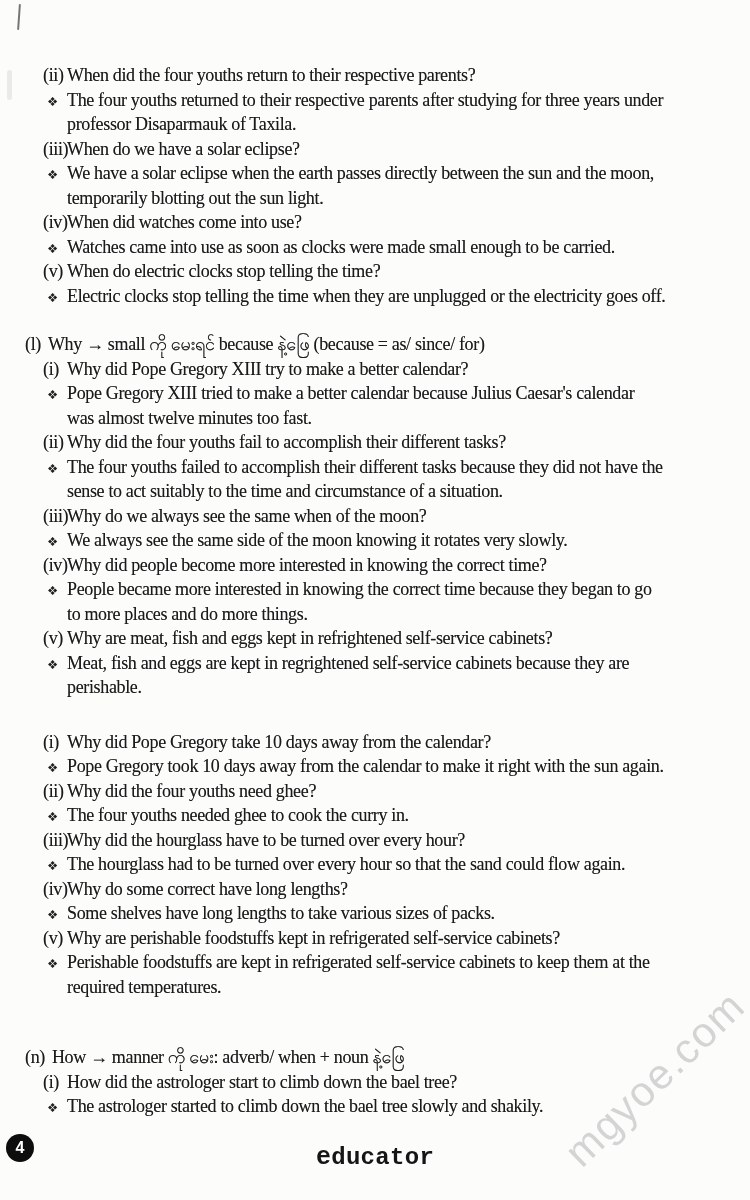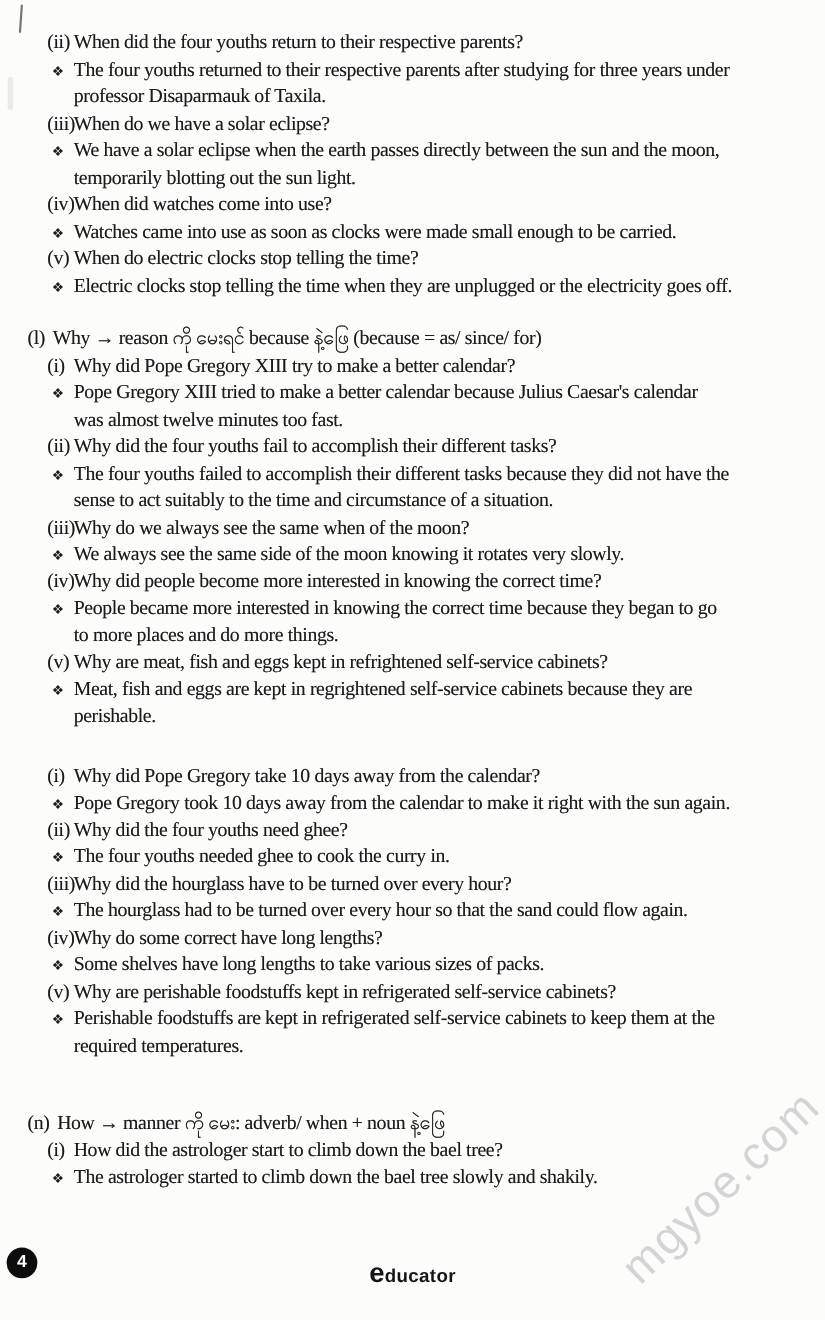--- a/index.html
+++ b/index.html
@@ -2,21 +2,21 @@
 <html><head>
 <meta charset="utf-8">
 <style>
   html,body{margin:0;padding:0;}
   body{
     width:750px;height:1200px;position:relative;overflow:hidden;
     background:#fcfcfb;
     font-family:"Liberation Serif","DejaVu Serif",serif;
     font-size:18px;color:#1b1b1b;letter-spacing:-0.35px;
   }
-  #content{position:absolute;inset:0;padding-top:26px;z-index:1;}
+  #content{position:absolute;inset:0;padding-top:26px;z-index:1;margin-top:37px;}
   .block{position:relative;}
   .block+.block{margin-top:24px;}
   #blocks .block:nth-child(3){margin-top:30px;}
   #blocks .block:nth-child(4){margin-top:46px;}
   .row{position:relative;padding-left:67px;line-height:24.5px;}
   .txt{white-space:nowrap;text-shadow:0 0 0.4px rgba(0,0,0,0.45);}
   .num{position:absolute;left:43px;text-shadow:0 0 0.4px rgba(0,0,0,0.45);}
   .bullet{
     position:absolute;left:47px;top:2px;
     font-family:"DejaVu Sans",sans-serif;font-size:12.5px;color:#1e1e1e;letter-spacing:0;
@@ -31,22 +31,22 @@
     font-size:42px;letter-spacing:1.5px;color:#bbbbbb;opacity:0.6;white-space:nowrap;
   }
   .page-badge{
     position:absolute;left:6px;top:1134px;width:28px;height:28px;border-radius:50%;
     background:#0d0d0d;color:#ffffff;z-index:2;
     font-family:"Liberation Sans","DejaVu Sans",sans-serif;font-weight:bold;font-size:16px;
     display:flex;align-items:center;justify-content:center;letter-spacing:0;
   }
   .brand{
     position:absolute;left:0;right:0;top:1143px;text-align:center;z-index:2;
-    font-family:Liberation Sans, sans-serif;font-weight:bold;
-    font-size:17px;letter-spacing:0.3px;color:#151515;
+    font-family:Liberation Mono, monospace;font-weight:bold;
+    font-size:24px;letter-spacing:0.3px;color:#151515;
   }
   .brand::first-letter{font-size:25px;}
   .artifact-line{
     position:absolute;left:18px;top:4px;width:2px;height:26px;background:#4a4a4a;
     border-radius:2px;transform:rotate(4deg);opacity:0.75;z-index:1;
   }
   .artifact-smudge{
     position:absolute;left:7px;top:70px;width:5px;height:30px;background:#e2e2e0;
     border-radius:3px;opacity:0.7;z-index:1;
   }
@@ -89,21 +89,21 @@
         <div class="row q">
           <span class="num">(v)</span>
           <div class="txt">When do electric clocks stop telling the time?</div>
         </div>
         <div class="row a">
           <span class="bullet">❖</span>
           <div class="txt">Electric clocks stop telling the time when they are unplugged or the electricity goes off.</div>
         </div>
       </div>
       <div class="block">
-        <div class="sec-header"><span class="sec-label">(l)</span><span class="sec-rule"><span>Why →  reason ကို မေးရင် because နဲ့ဖြေ (because = as/ since/ for)</span></span></div>
+        <div class="sec-header"><span class="sec-label">(l)</span><span class="sec-rule"><span>Why →  small ကို မေးရင် because နဲ့ဖြေ (because = as/ since/ for)</span></span></div>
         <div class="row q">
           <span class="num">(i)</span>
           <div class="txt">Why did Pope Gregory XIII try to make a better calendar?</div>
         </div>
         <div class="row a">
           <span class="bullet">❖</span>
           <div class="txt">Pope Gregory XIII tried to make a better calendar because Julius Caesar's calendar<br>was almost twelve minutes too fast.</div>
         </div>
         <div class="row q">
           <span class="num">(ii)</span>

